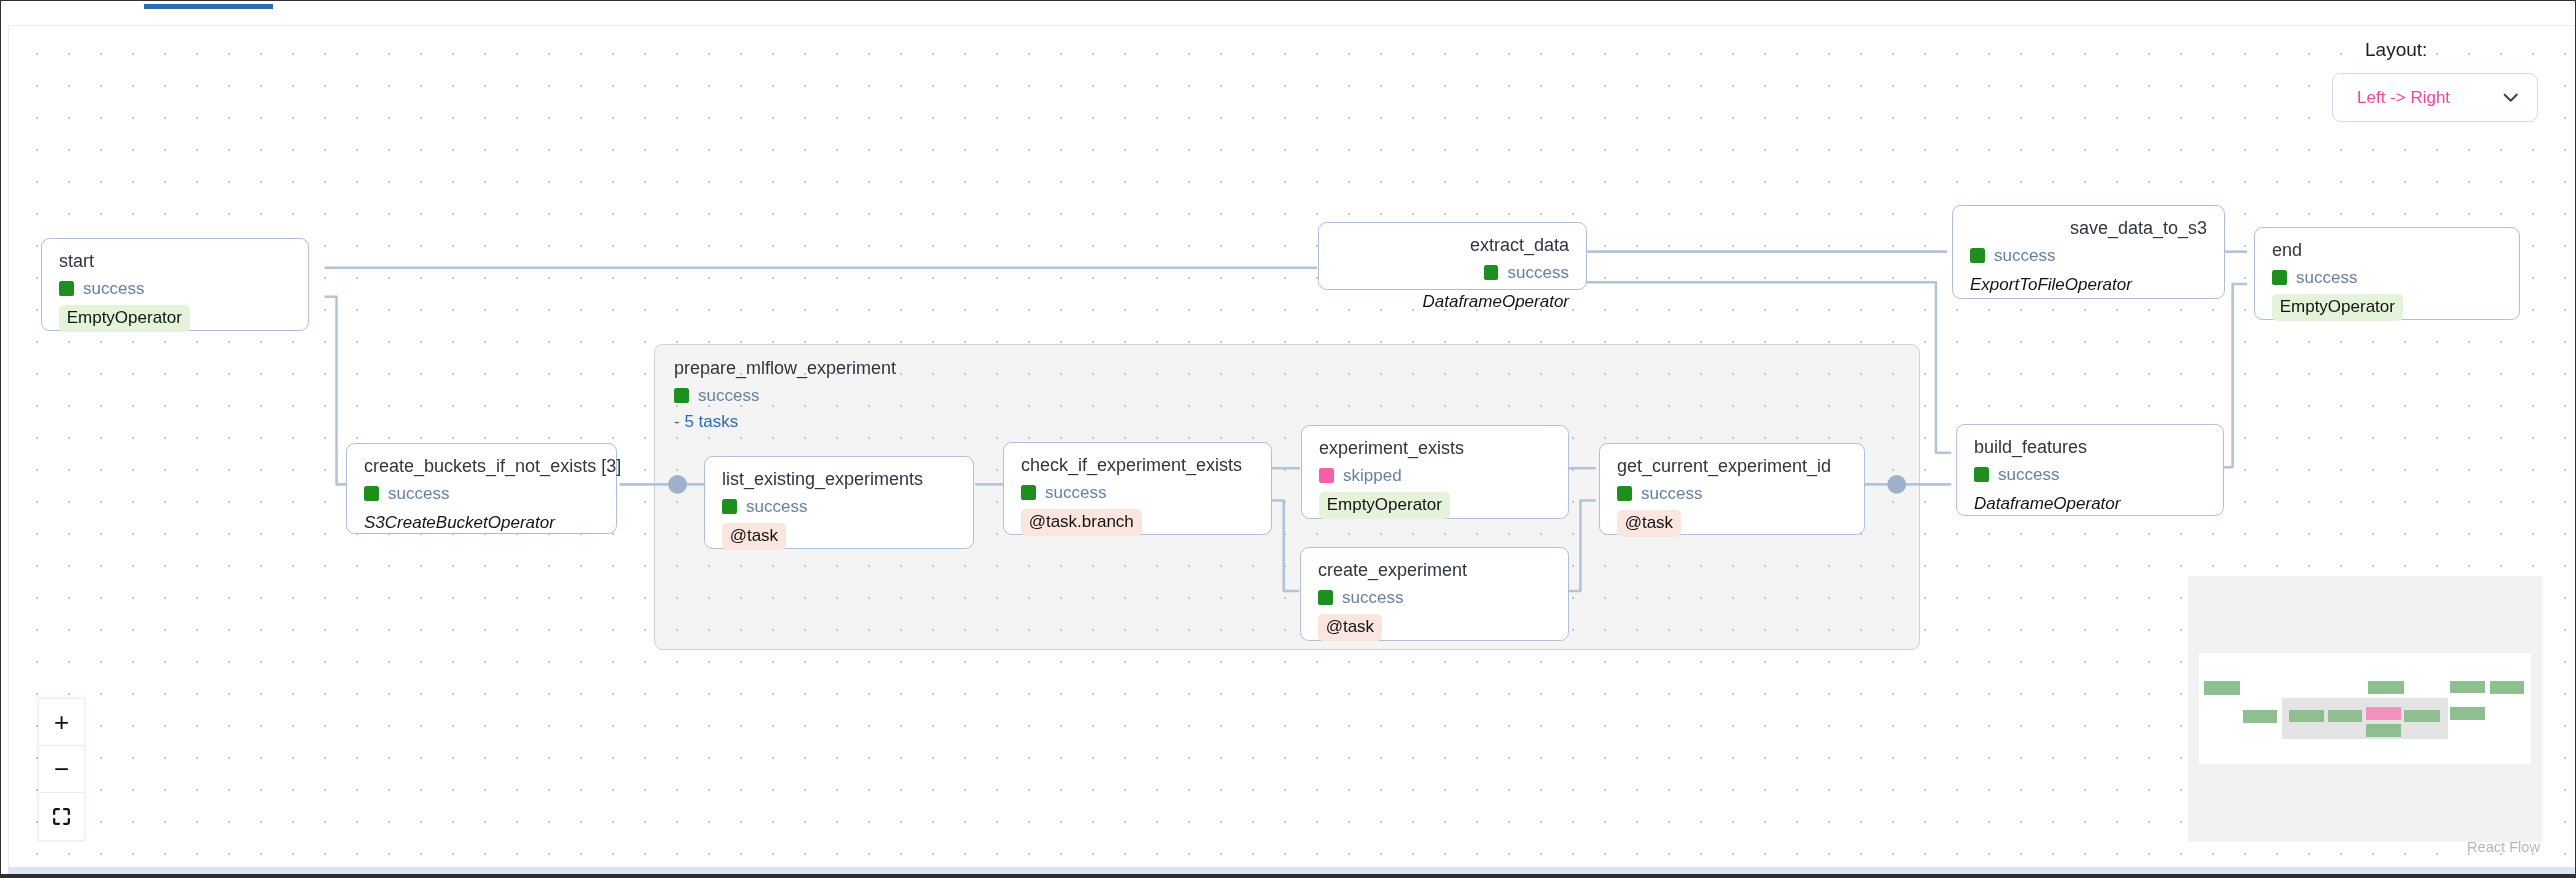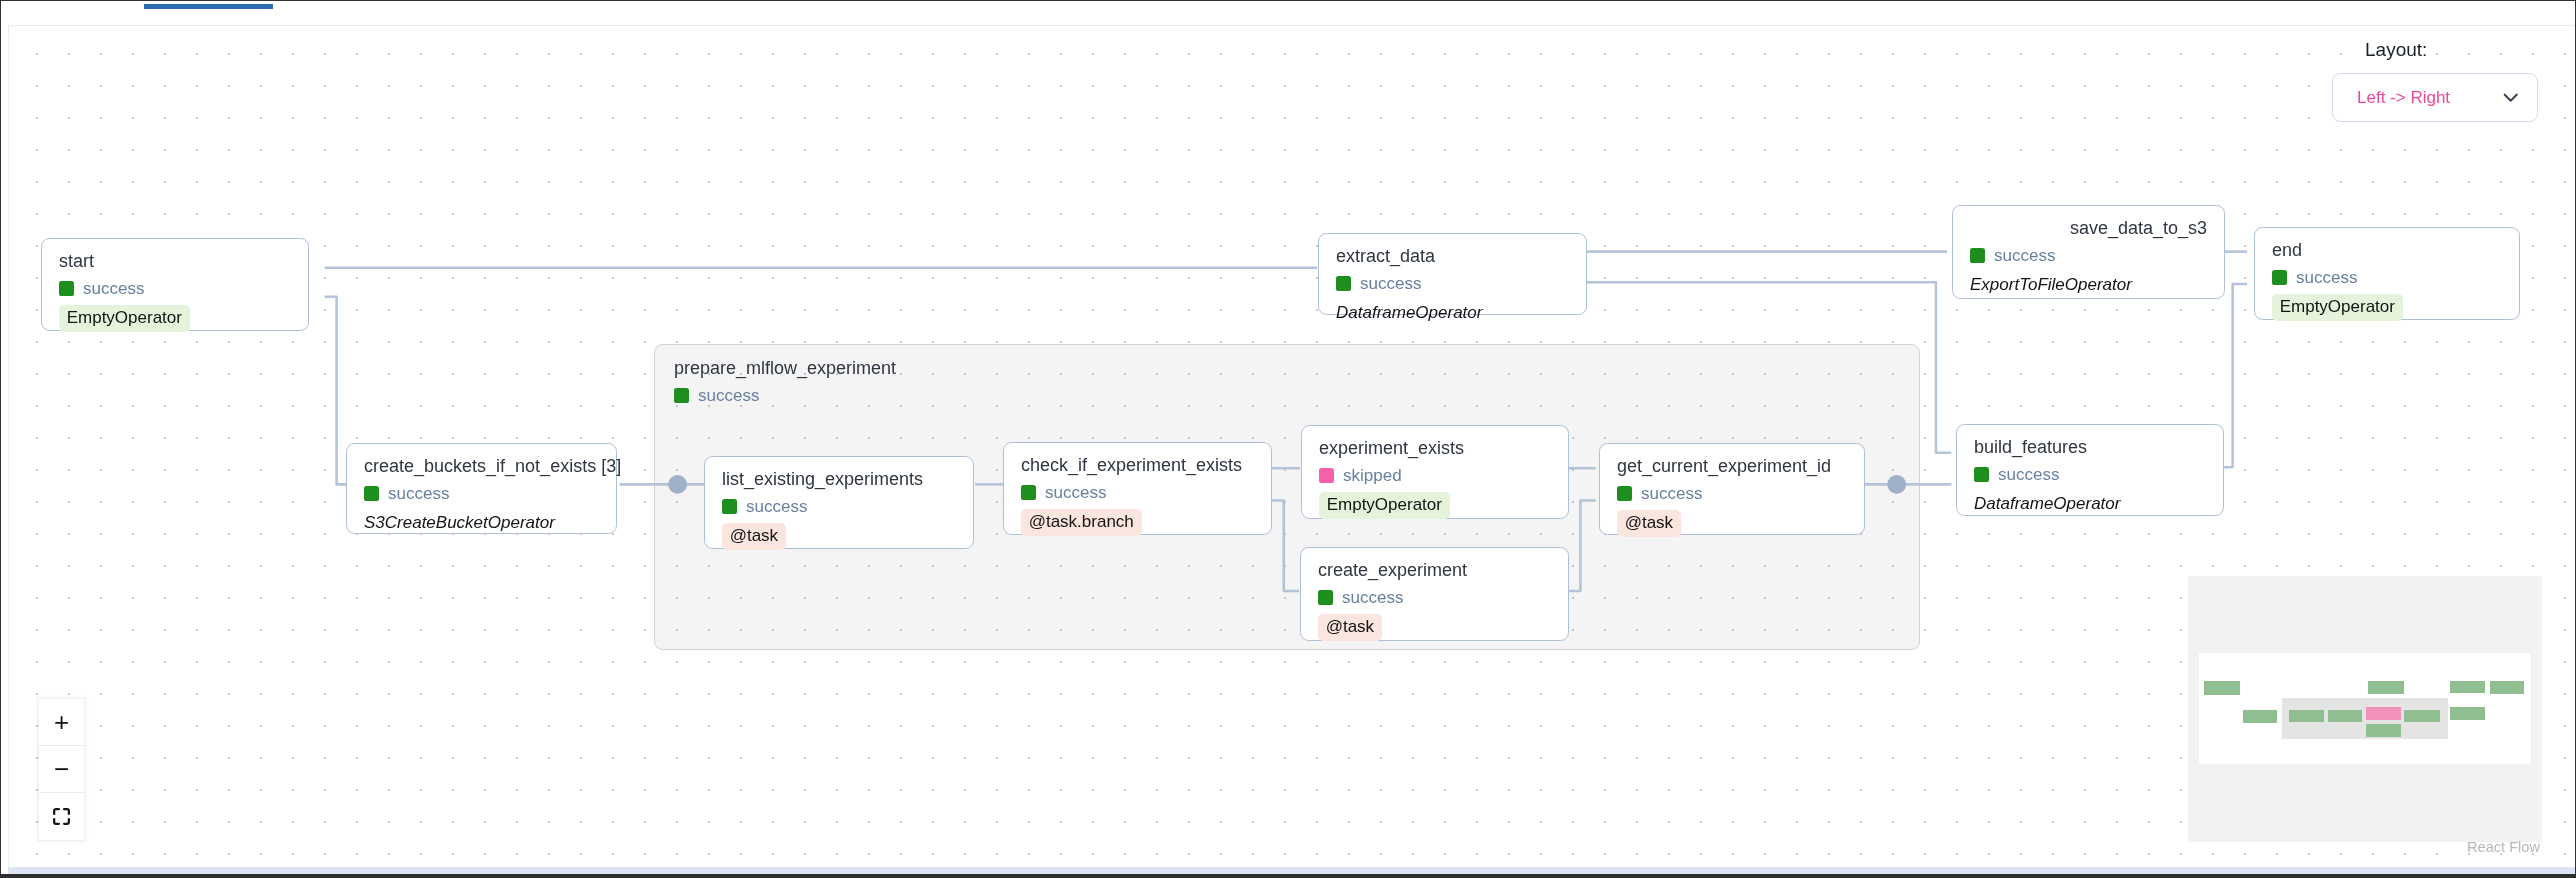--- a/index.html
+++ b/index.html
@@ -52,20 +52,21 @@
   <div class="scroll-strip"></div>
 
   <div class="stage">
 
     <div class="group-node" id="group-node" style="left: 653px; top: 343px; width: 1266px; height: 306px;">
       <div class="node-title">prepare_mlflow_experiment</div>
       <div class="state-row" style="margin-top:6px;">
         <span class="state-square" style="background: rgb(30, 142, 30);"></span>
         <span class="state-label">success</span>
       </div>
+      <div class="tasks-link" style="margin-top:6px;">- 5 tasks</div>
     </div>
 
     <svg class="edges" id="edges-svg" viewBox="0 0 3004 1024">
         <polyline points="372,313 1536,313" class="edge"></polyline>
         <polyline points="372,347 386,347 386,567 402,567" class="edge"></polyline>
         <polyline points="718,567 820,567" class="edge"></polyline>
         <polyline points="1135,567 1168,567" class="edge"></polyline>
         <polyline points="1482,548 1516,548" class="edge"></polyline>
         <polyline points="1482,586 1497,586 1497,692 1515,692" class="edge"></polyline>
         <polyline points="1828,548 1863,548" class="edge"></polyline>
@@ -83,21 +84,21 @@
         <div class="dag-node" style="left: 40px; top: 237px; width: 268px; height: 93px;">
         <div class="node-title">start</div>
         <div class="state-row">
           <span class="state-square" style="background: rgb(30, 142, 30);"></span>
           <span class="state-label">success</span>
         </div>
         <div class="op-row">
             <span class="op-badge badge-green">EmptyOperator</span>
           </div>
       </div>
-        <div class="dag-node" style="left: 1317px; top: 232px; width: 269px; height: 82px;">
+        <div class="dag-node" style="left: 1317px; top: 221px; width: 269px; height: 68px; align-items: flex-end;">
         <div class="node-title">extract_data</div>
         <div class="state-row">
           <span class="state-square" style="background: rgb(30, 142, 30);"></span>
           <span class="state-label">success</span>
         </div>
         <div class="op-row">
             <span class="op-badge badge-none">DataframeOperator</span>
           </div>
       </div>
         <div class="dag-node" style="left: 1951px; top: 204px; width: 273px; height: 94px; text-align: right;">

